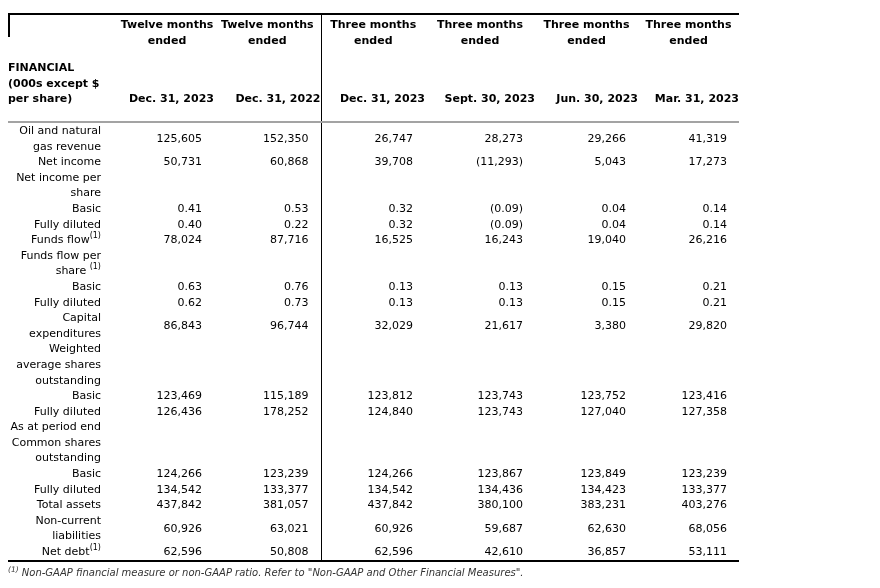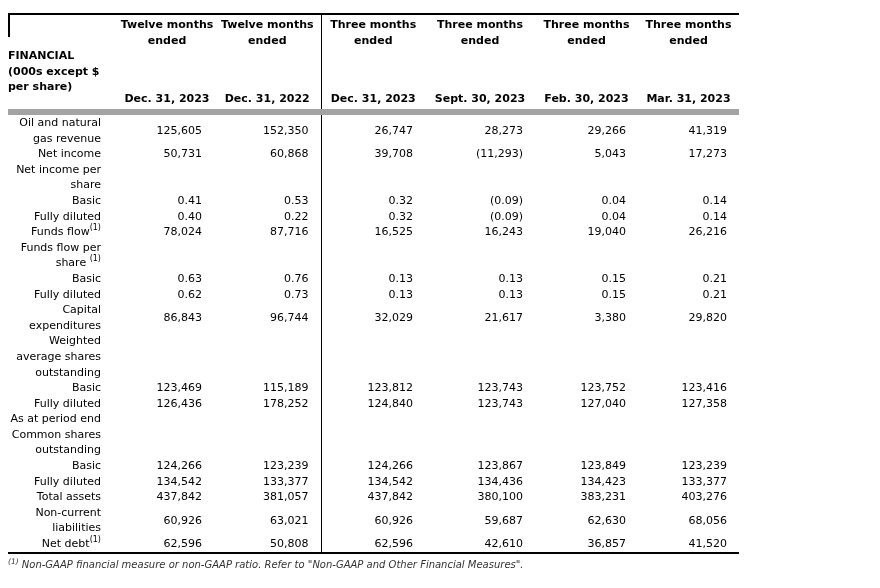--- a/index.html
+++ b/index.html
@@ -28,27 +28,27 @@
     text-align: left;
   }
   td.period {
     vertical-align: top;
     text-align: center;
     white-space: pre-line;
     height: 71px;
     padding-top: 2px;
   }
   td.date {
-    text-align: center;
+    text-align: right;
     white-space: nowrap;
     height: 19px;
     vertical-align: bottom;
-    padding-bottom: 2px;
-  }
-  thead tr.dates td, thead td.corner { border-bottom: 6px solid #a3a3a3; }
+    padding-bottom: 14px;
+  }
+  thead tr.dates td, thead td.corner { border-bottom: 2px solid #a3a3a3; }
   tbody td.label { text-align: right; padding-right: 19px; }
   tbody td.val { text-align: right; padding-right: 12px; white-space: nowrap; }
   .div-left { border-left: 1.5px solid #000; }
   tbody tr:last-child td { border-bottom: 2px solid #000; margin-left: 44px; }
   .bold { font-weight: normal; }
   sup { font-size: 8px; line-height: 0; vertical-align: super; }
   .footnote {
     margin-top: 5px;
     font-style: italic;
     font-size: 10px;
@@ -88,21 +88,21 @@
           <td class="period">Three months
 ended</td>
           <td class="period">Three months
 ended</td>
         </tr>
         <tr class="dates">
           <td class="date">Dec. 31, 2023</td>
           <td class="date">Dec. 31, 2022</td>
           <td class="date div-left">Dec. 31, 2023</td>
           <td class="date">Sept. 30, 2023</td>
-          <td class="date">Feb. 30, 2023</td>
+          <td class="date">Jun. 30, 2023</td>
           <td class="date">Mar. 31, 2023</td>
         </tr>
       </thead>
       <tbody>
           <tr>
             <td class="label"><span>Oil and natural gas revenue</span></td>
             <td class="val">125,605</td>
             <td class="val">152,350</td>
             <td class="val div-left">26,747</td>
             <td class="val">28,273</td>
@@ -271,19 +271,19 @@
             <td class="val">62,630</td>
             <td class="val">68,056</td>
           </tr>
           <tr>
             <td class="label"><span>Net debt</span><sup>(1)</sup></td>
             <td class="val">62,596</td>
             <td class="val">50,808</td>
             <td class="val div-left">62,596</td>
             <td class="val">42,610</td>
             <td class="val">36,857</td>
-            <td class="val">41,520</td>
+            <td class="val">53,111</td>
           </tr>
         </tbody>
     </table>
     <div class="footnote"><sup>(1)</sup> <span>Non-GAAP financial measure or non-GAAP  ratio. Refer to "Non-GAAP and Other Financial Measures".</span></div>
   </div>
 </div>
 
 </body></html>

